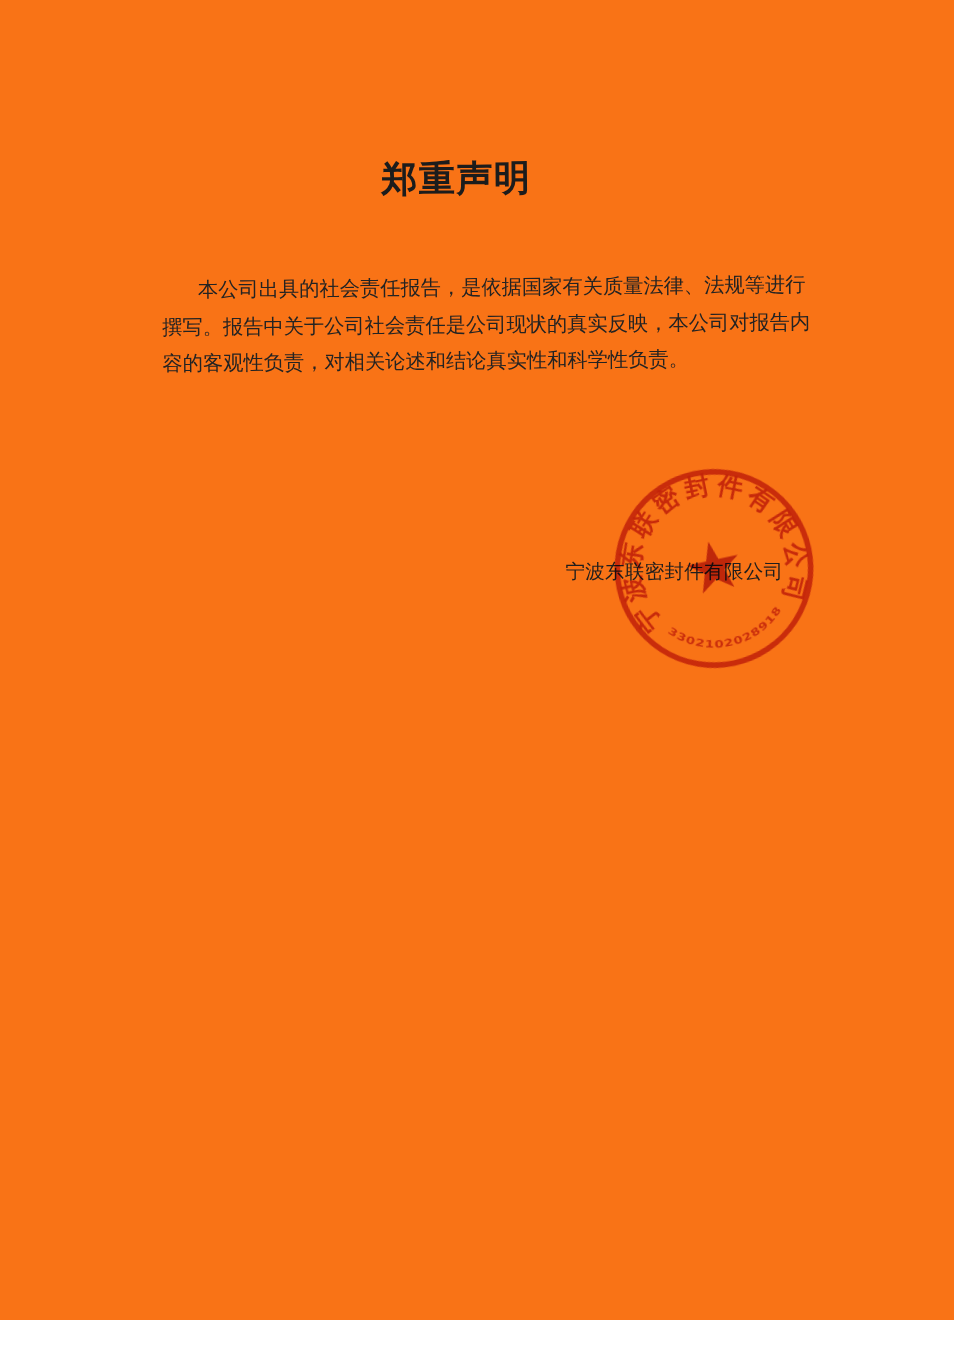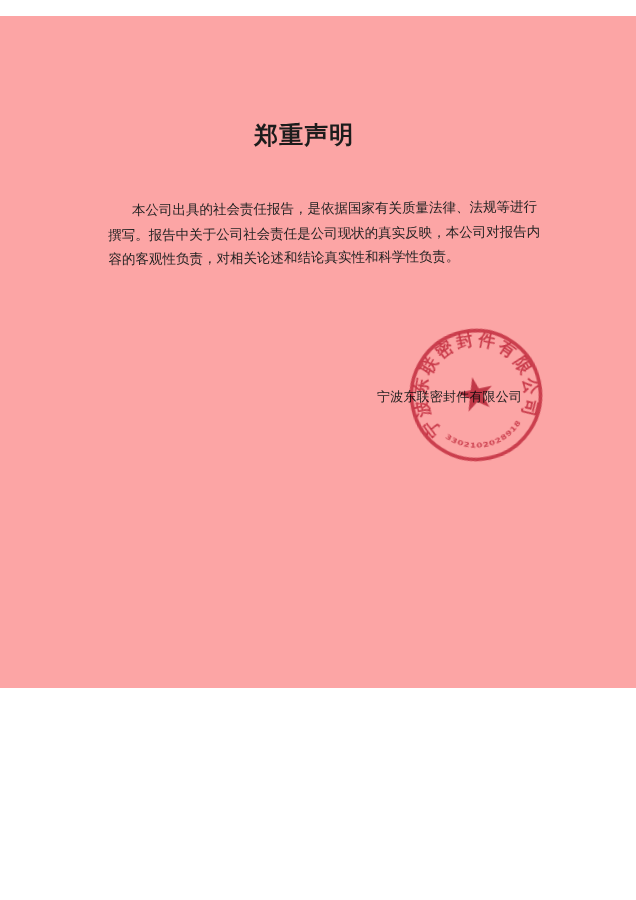--- a/index.html
+++ b/index.html
@@ -5,23 +5,23 @@
   * { margin: 0; padding: 0; box-sizing: border-box; }
   html, body { width: 636px; height: 900px; }
   body {
     background: #ffffff;
     font-family: "Liberation Sans", sans-serif;
     overflow: hidden;
     position: relative;
   }
   .page {
     position: absolute;
-    left: 0; top: 16px;
-    width: 636px; height: 672px;
-    background: #fca5a5;
+    left: 0; top: 0;
+    width: 636px; height: 880px;
+    background: #f97316;
   }
   
   .doc-content {
     position: absolute;
     left: 0; top: 0;
     width: 636px; height: 500px;
     transform: rotate(-0.5deg);
     transform-origin: 320px 200px;
   }
   .doc-title {

